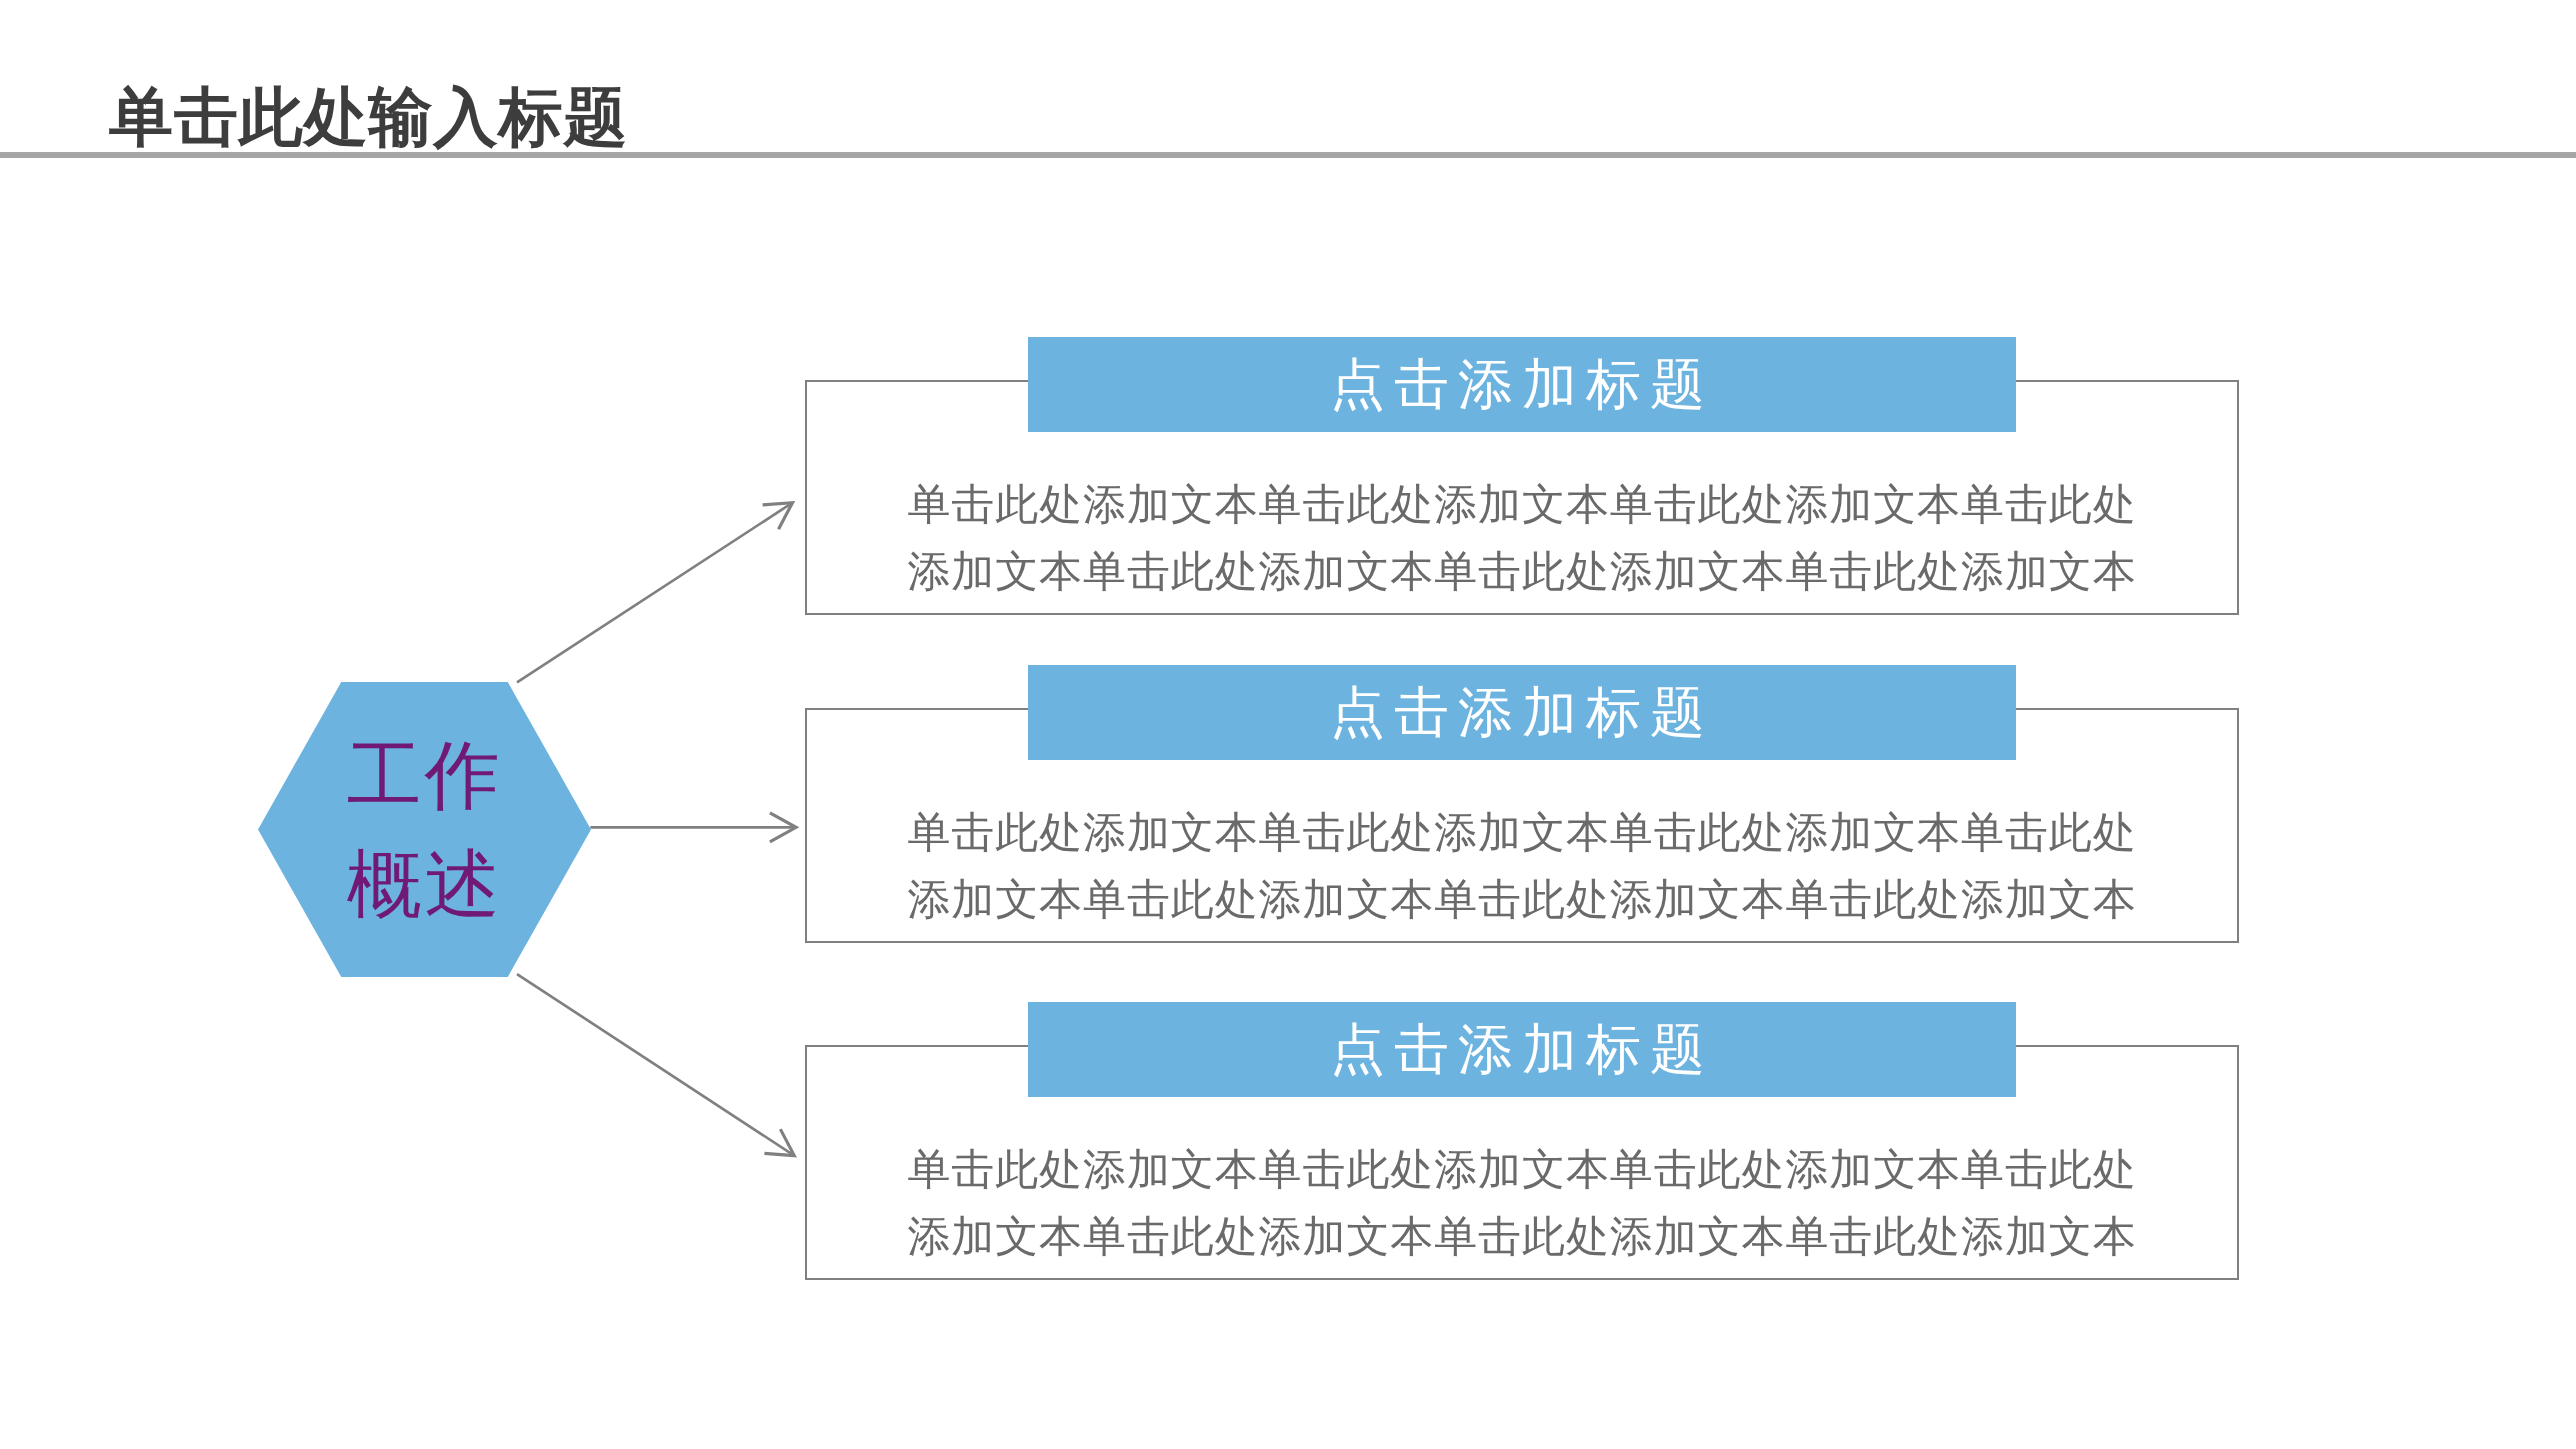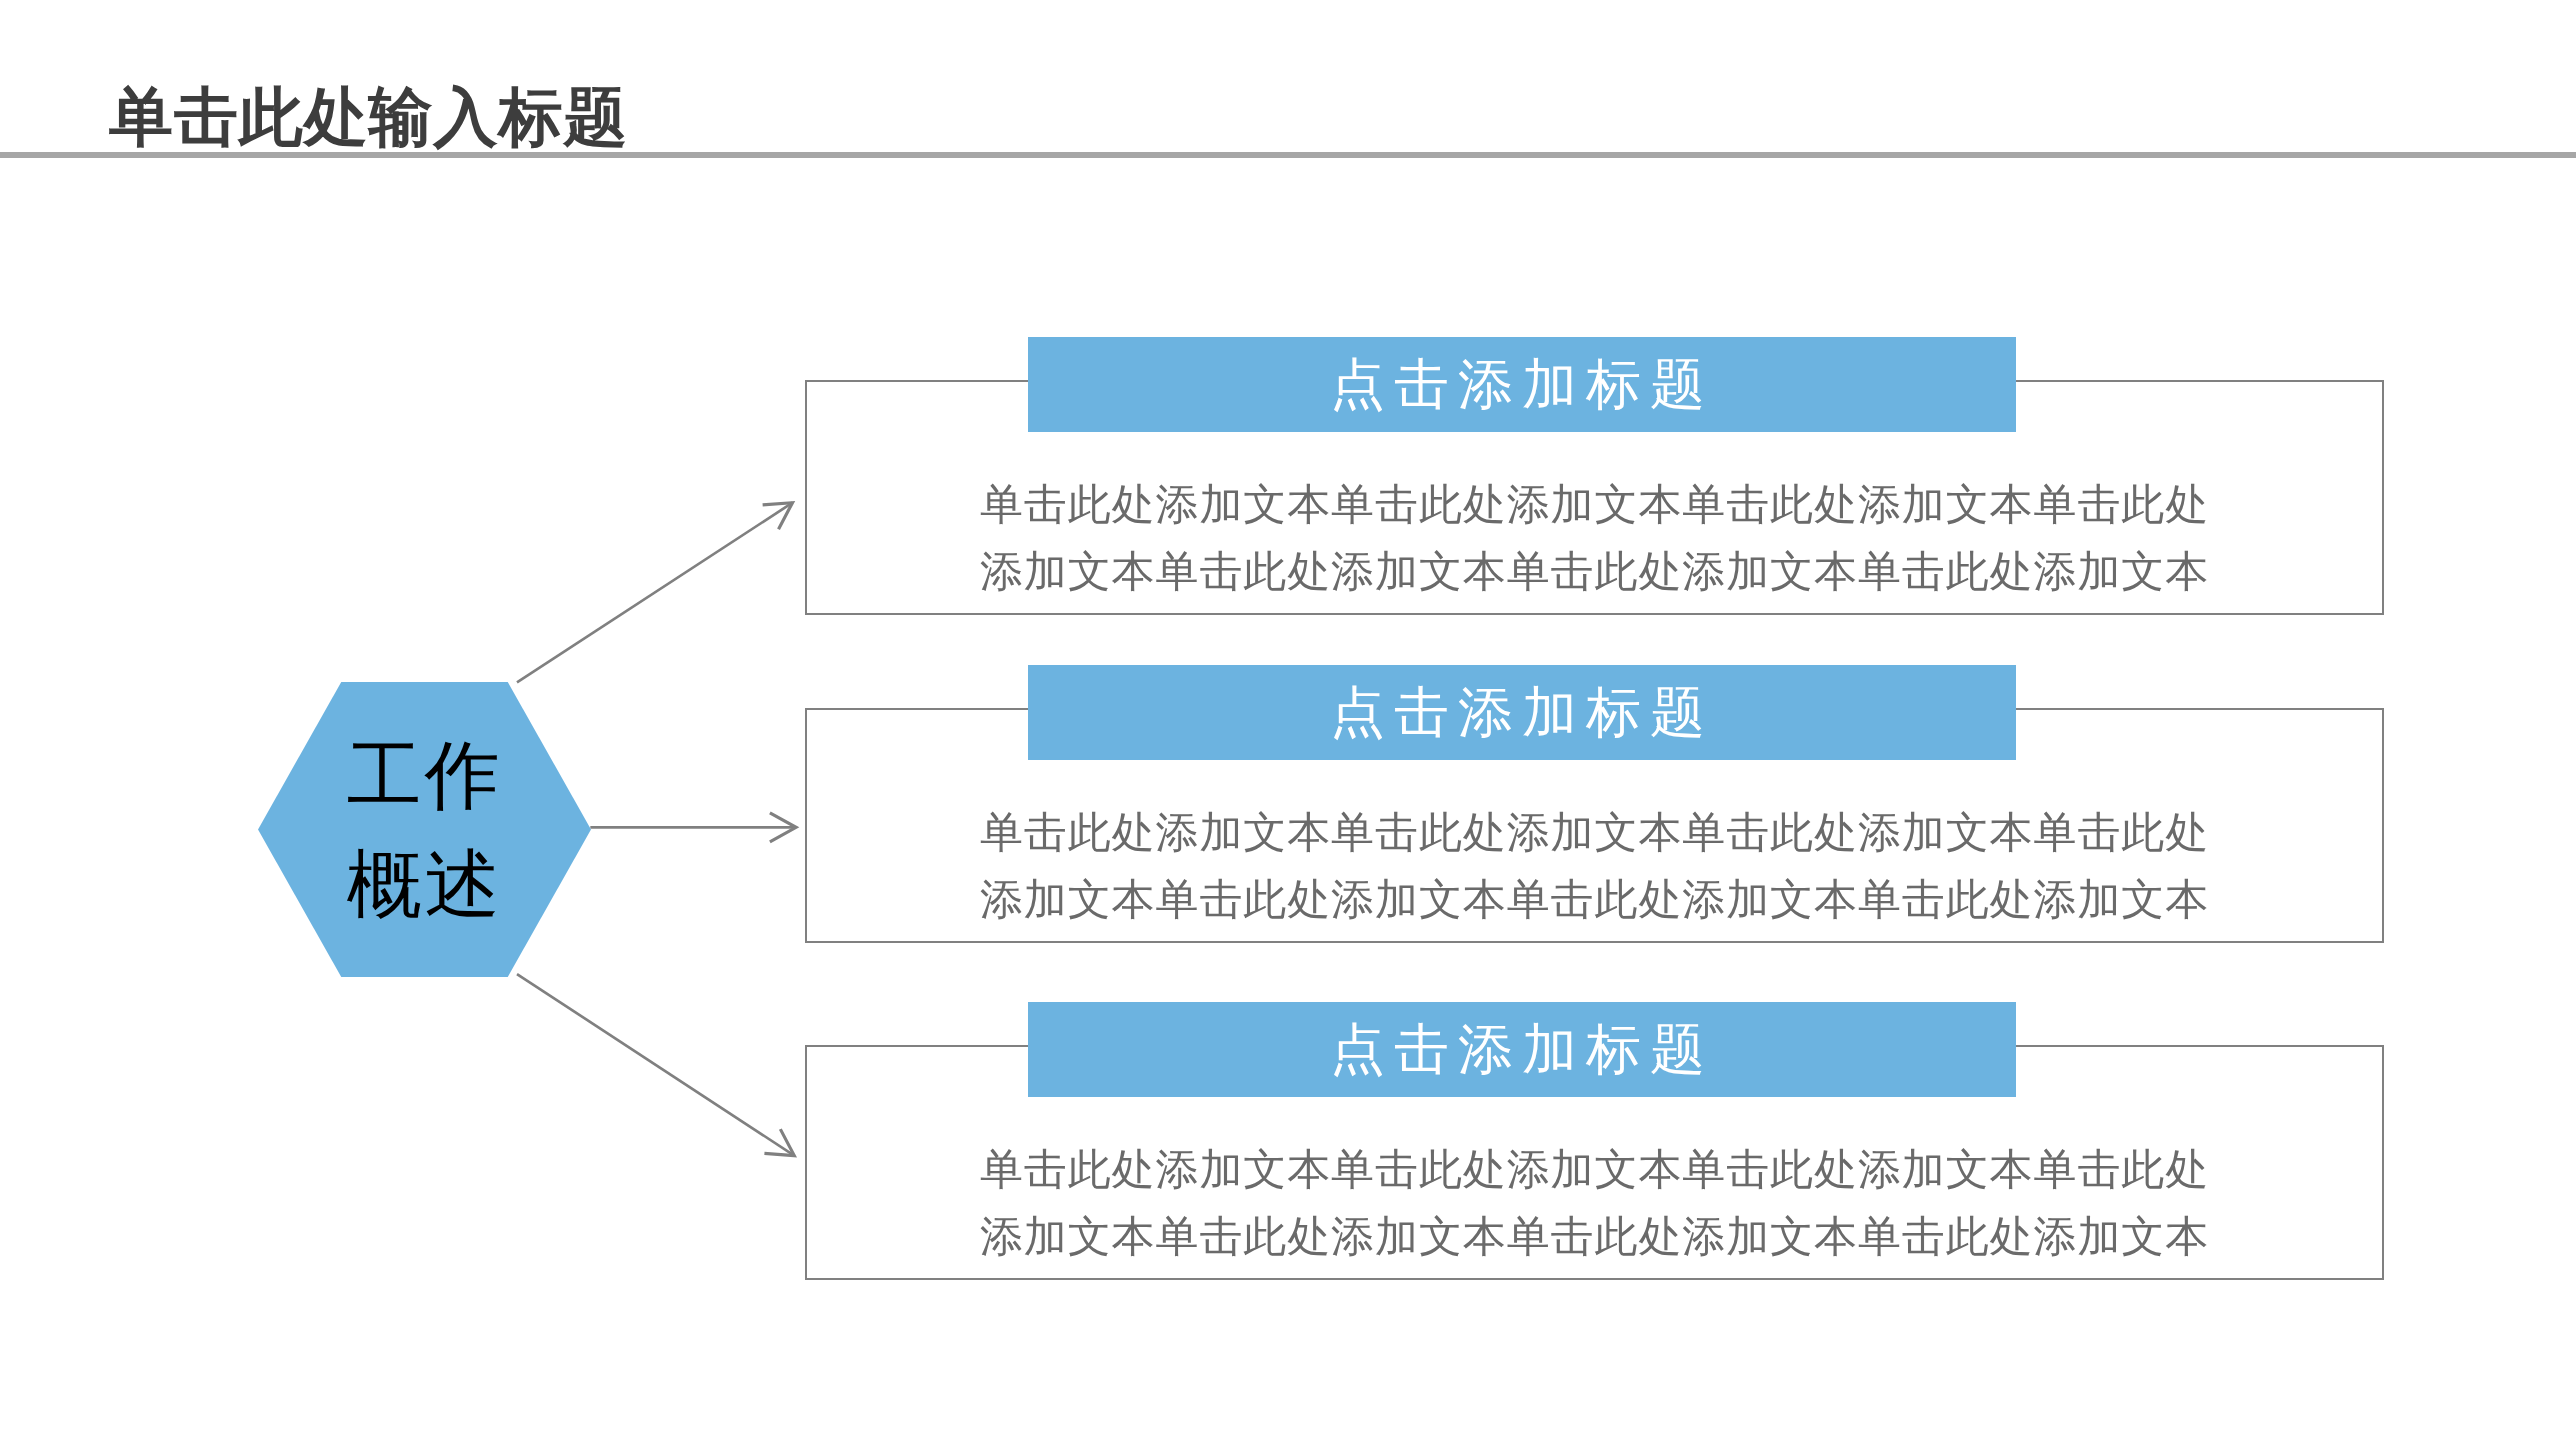--- a/index.html
+++ b/index.html
@@ -26,38 +26,38 @@
   .title-divider{
     position:absolute;left:0;top:152px;width:2576px;height:6.3px;
     background:var(--divider-gray);
   }
 
   .hexagon{
     position:absolute;left:258px;top:682px;width:333px;height:295px;
     background:var(--accent);
     clip-path:polygon(0% 50%,25% 0%,75% 0%,100% 50%,75% 100%,25% 100%);
     display:flex;flex-direction:column;align-items:center;justify-content:center;
-    color:#000000;text-align:right;
+    color:#701a75;text-align:right;
   }
   .hex-line{
     font-size:75px;line-height:109px;letter-spacing:2.7px;white-space:nowrap;
   }
 
   .connectors{
     position:absolute;left:0;top:0;width:2576px;height:1449px;
     pointer-events:none;
   }
 
   .group{position:absolute;left:805px;width:1434px;height:278px;}
   .group-1{top:337px;}
   .group-2{top:665px;}
   .group-3{top:1002px;}
 
   .content-box{
-    position:absolute;left:0;top:43px;width:1579px;height:235px;
+    position:absolute;left:0;top:43px;width:1434px;height:235px;
     background:#ffffff;border:2.7px solid var(--border-gray);
   }
   .body-text{
     position:absolute;left:0;right:0;top:89px;
     text-align:center;color:var(--body-gray);
     font-size:43px;line-height:67px;letter-spacing:0.9px;white-space:nowrap;
   }
   .title-bar{
     position:absolute;left:223px;top:0;width:988px;height:95px;
     background:var(--accent);

